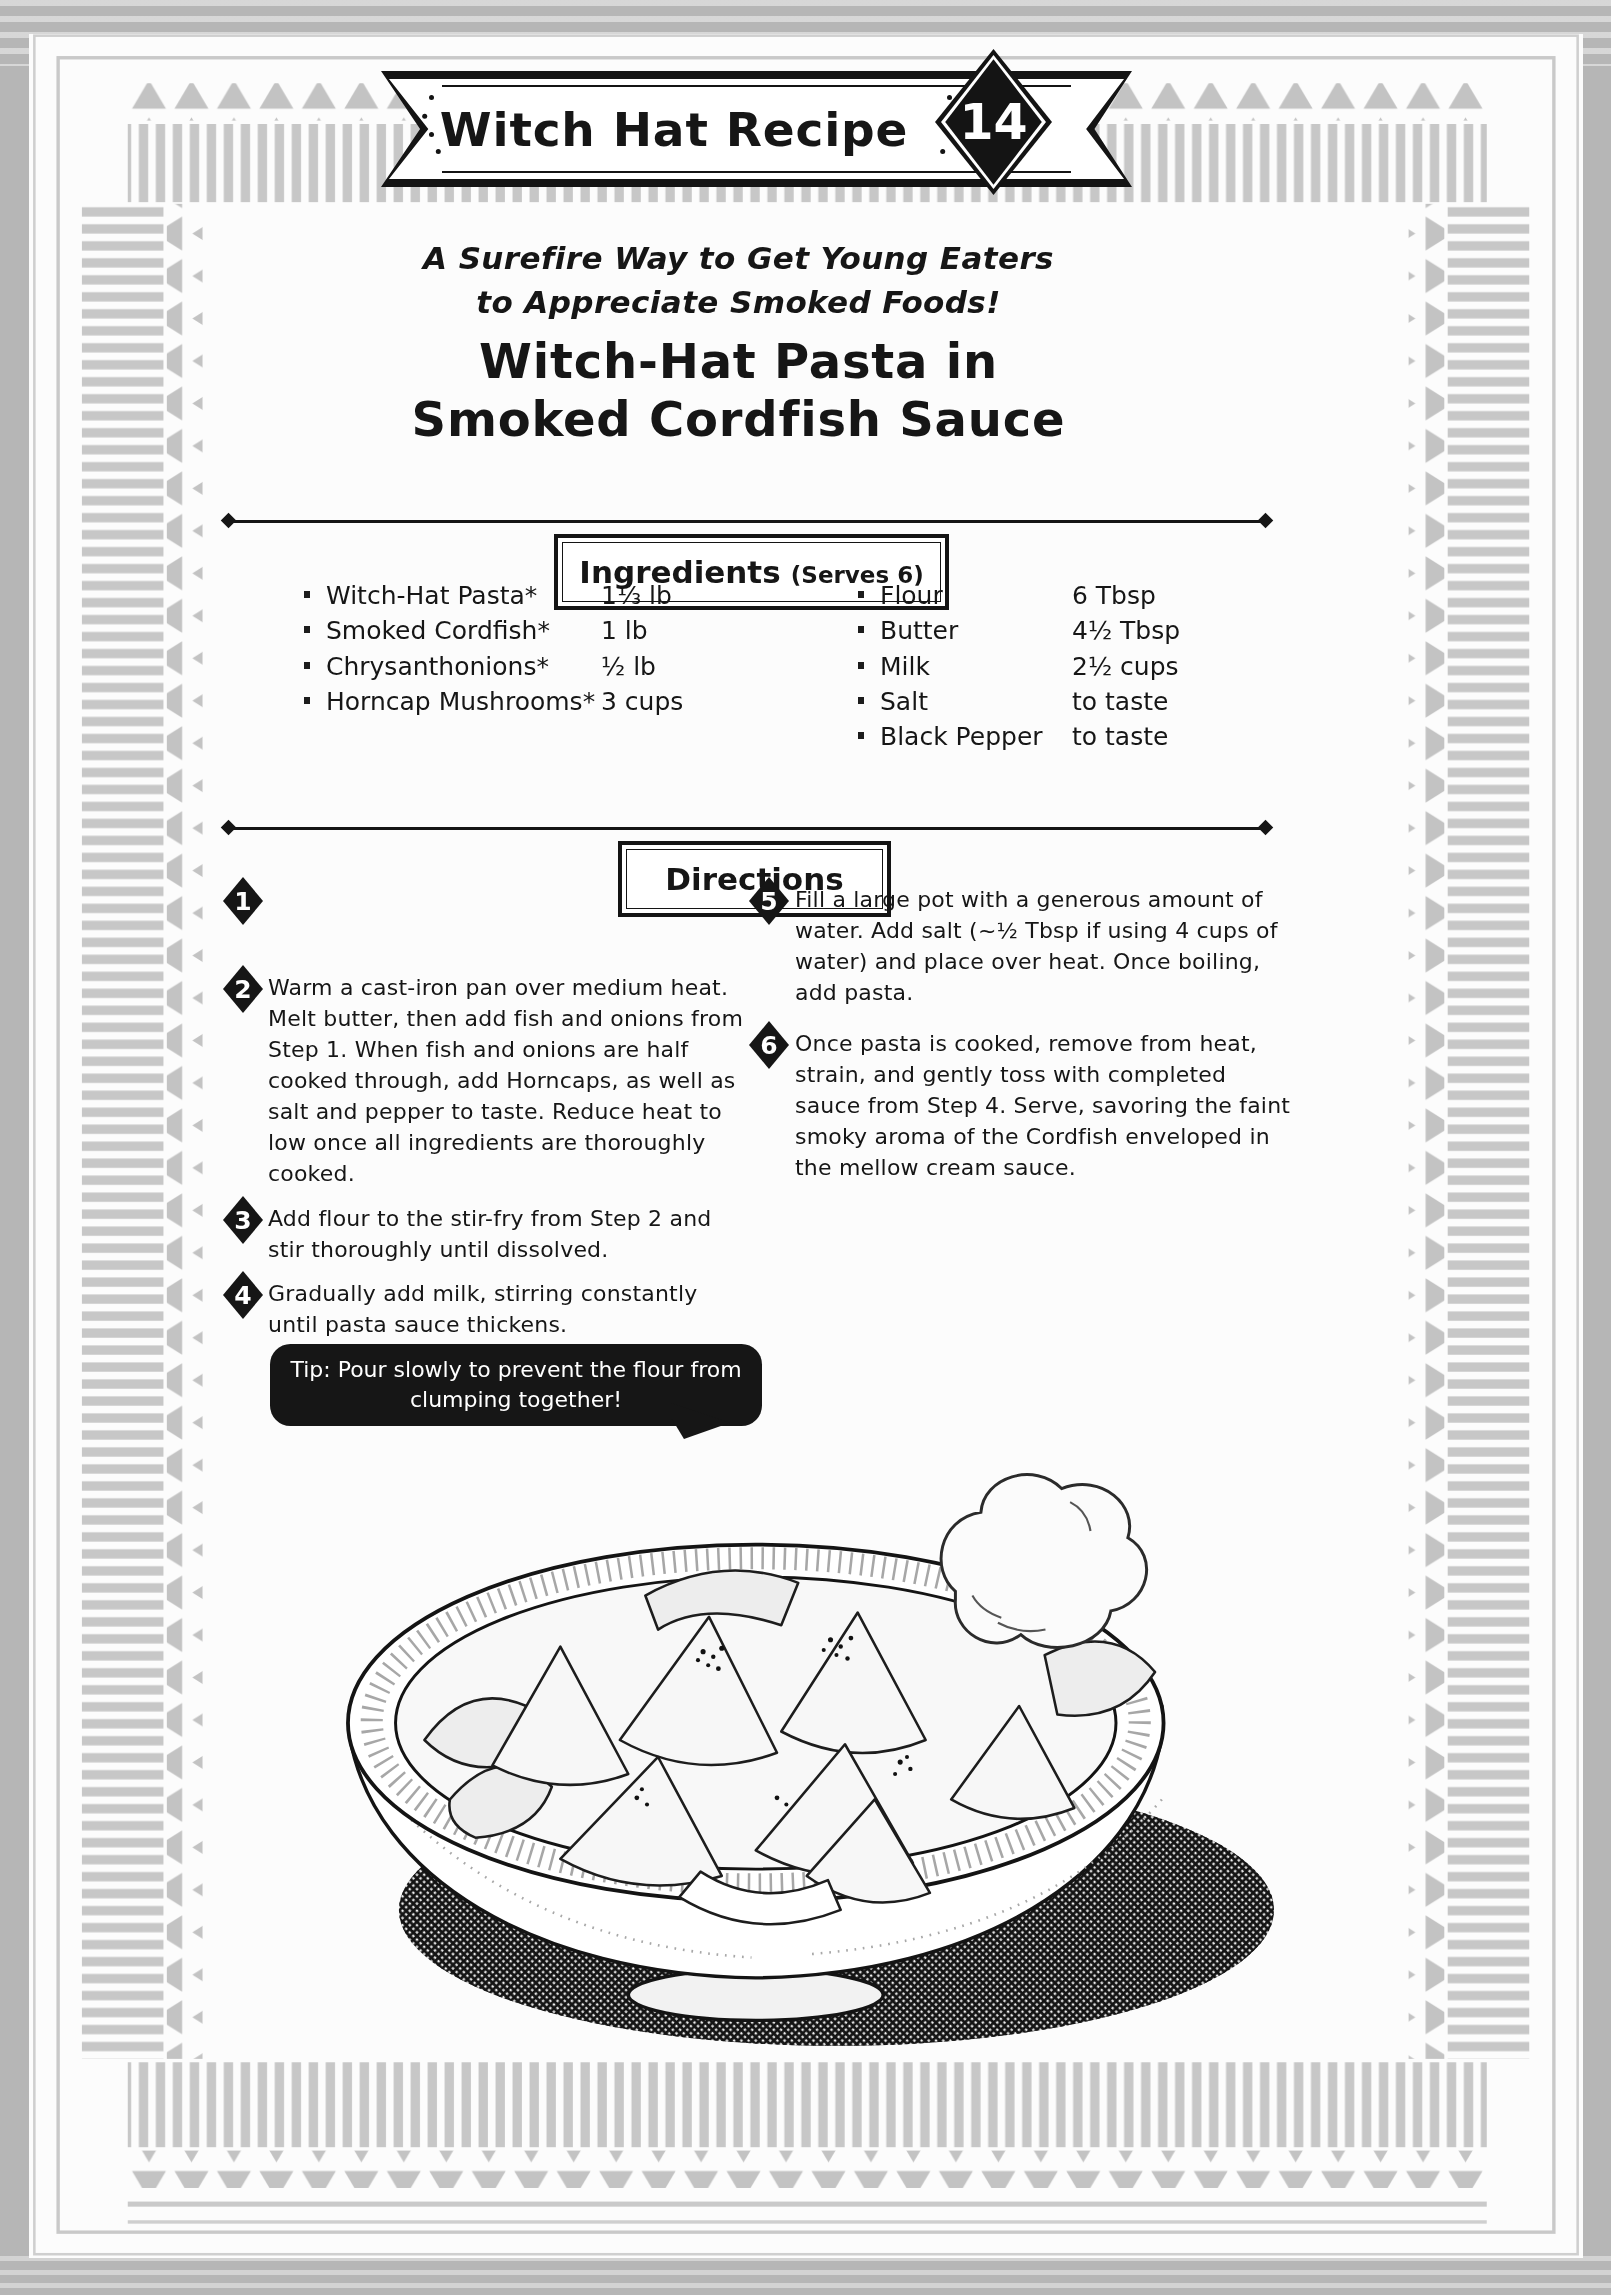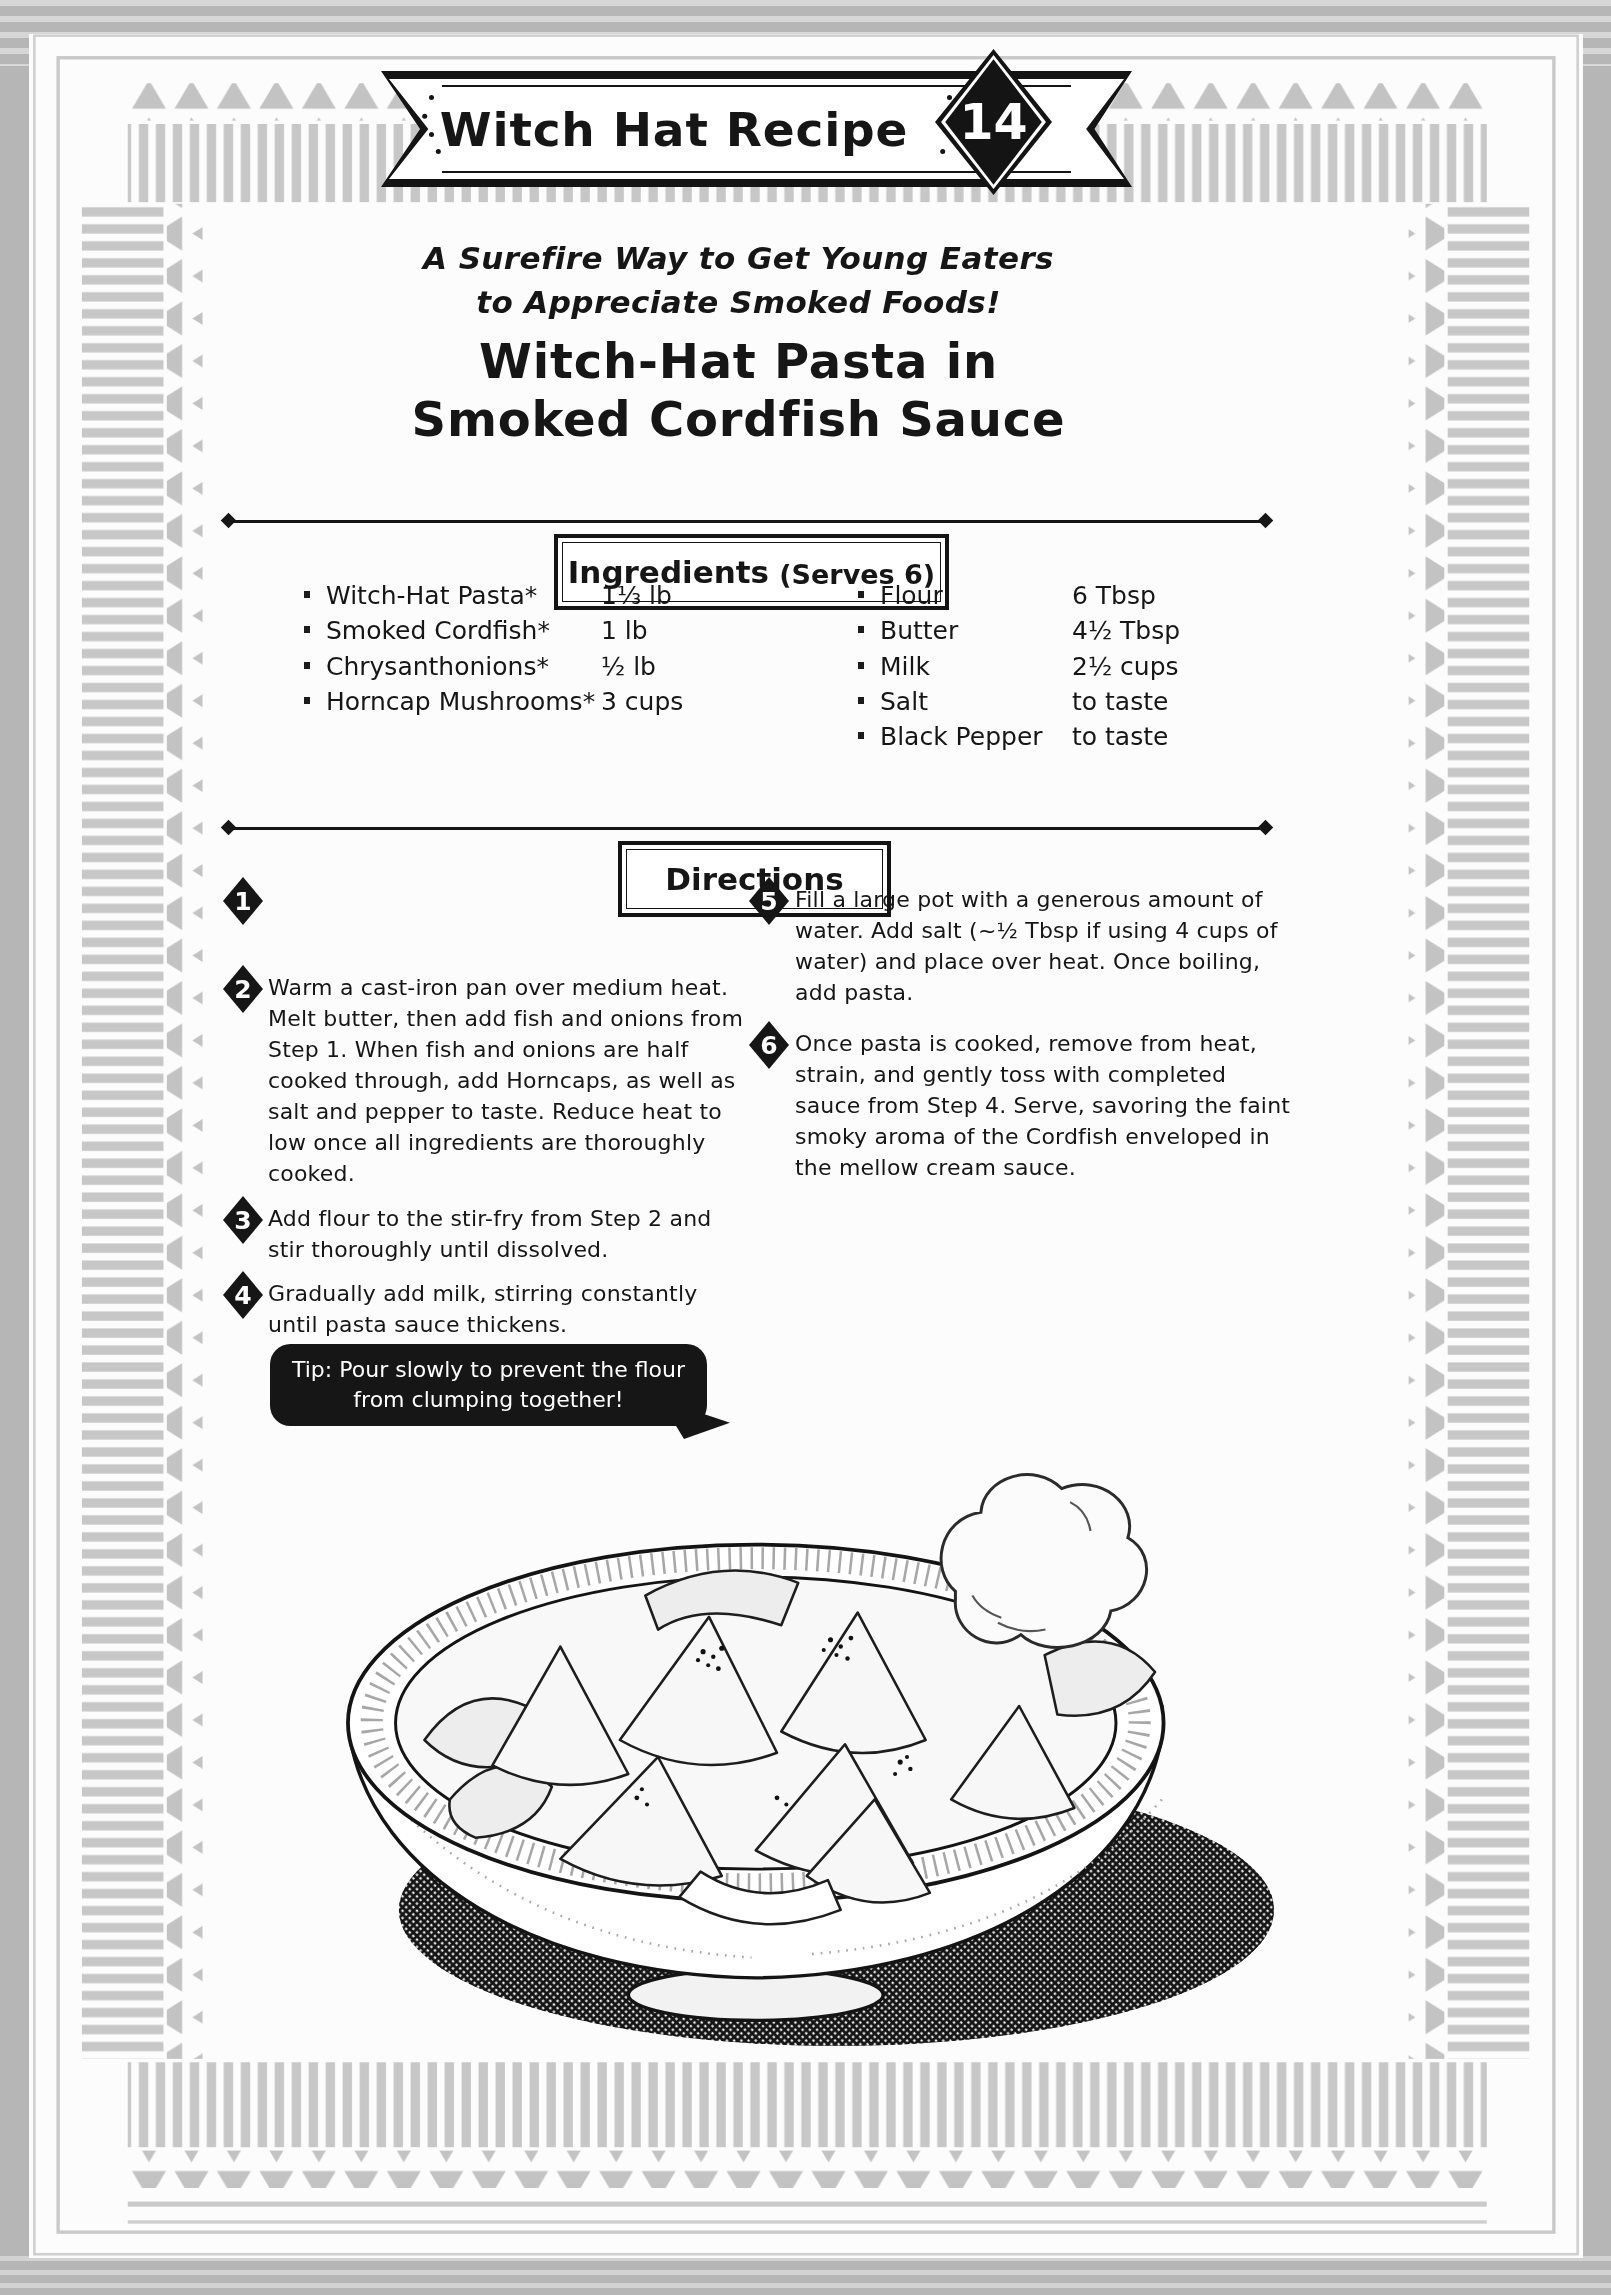--- a/index.html
+++ b/index.html
@@ -41,35 +41,35 @@
 
   
   .divider{position:absolute;left:226px;width:1042px;height:3.4px;background:#161616;}
   .divider::before,.divider::after{content:"";position:absolute;top:-5.1px;width:11px;height:11px;
     background:#161616;transform:rotate(45deg);}
   .divider::before{left:-3.4px;} .divider::after{right:-3.4px;}
   .plaque{position:absolute;background:#ffffff;border:4.2px solid #141414;display:flex;
     align-items:center;justify-content:center;gap:10.2px;margin-top:46px;}
   .plaque::before{content:"";position:absolute;inset:4.2px;border:1.7px solid #141414;pointer-events:none;}
   .plaque .h{font-size:31px;font-weight:bold;white-space:nowrap;}
-  .plaque .s{font-size:27px;font-weight:bold;white-space:nowrap;padding-top:5.1px;}
+  .plaque .s{font-size:23px;font-weight:bold;white-space:nowrap;padding-top:5.1px;}
 
   
   .ing-row{position:absolute;height:31px;font-size:25px;line-height:31px;white-space:nowrap;}
   .ing-row .b{position:absolute;left:1.7px;top:11px;width:6.8px;height:6.8px;background:#1c1c1c;}
   .ing-row .n{position:absolute;left:24px;}
   .ing-row.L .q{position:absolute;left:299px;}
   .ing-row.R .q{position:absolute;left:216px;}
 
   
   .step-d{position:absolute;width:40px;height:48px;background:#161616;
     clip-path:polygon(50% 0,100% 50%,50% 100%,0 50%);display:flex;align-items:center;
     justify-content:center;color:#fff;font-size:25px;font-weight:bold;}
   .step-t{position:absolute;font-size:22px;line-height:31px;letter-spacing:0.2px;}
-  .tip{position:absolute;left:270px;top:1344px;width:437px;height:82px;background:#161616;
+  .tip{position:absolute;left:270px;top:1344px;width:492px;height:82px;background:#161616;
     border-radius:20.4px;color:#fff;display:flex;align-items:center;justify-content:center;
     text-align:center;font-size:22px;line-height:30px;padding:3.4px 12px;box-sizing:border-box;}
   .tip-tail{position:absolute;left:671px;top:1403px;width:59px;height:36px;background:#161616;
     clip-path:polygon(0 0,100% 55%,22% 100%,0 40%);}
 
   .illus{position:absolute;left:280px;top:1400px;}
 </style>
 </head>
 <body>
 

